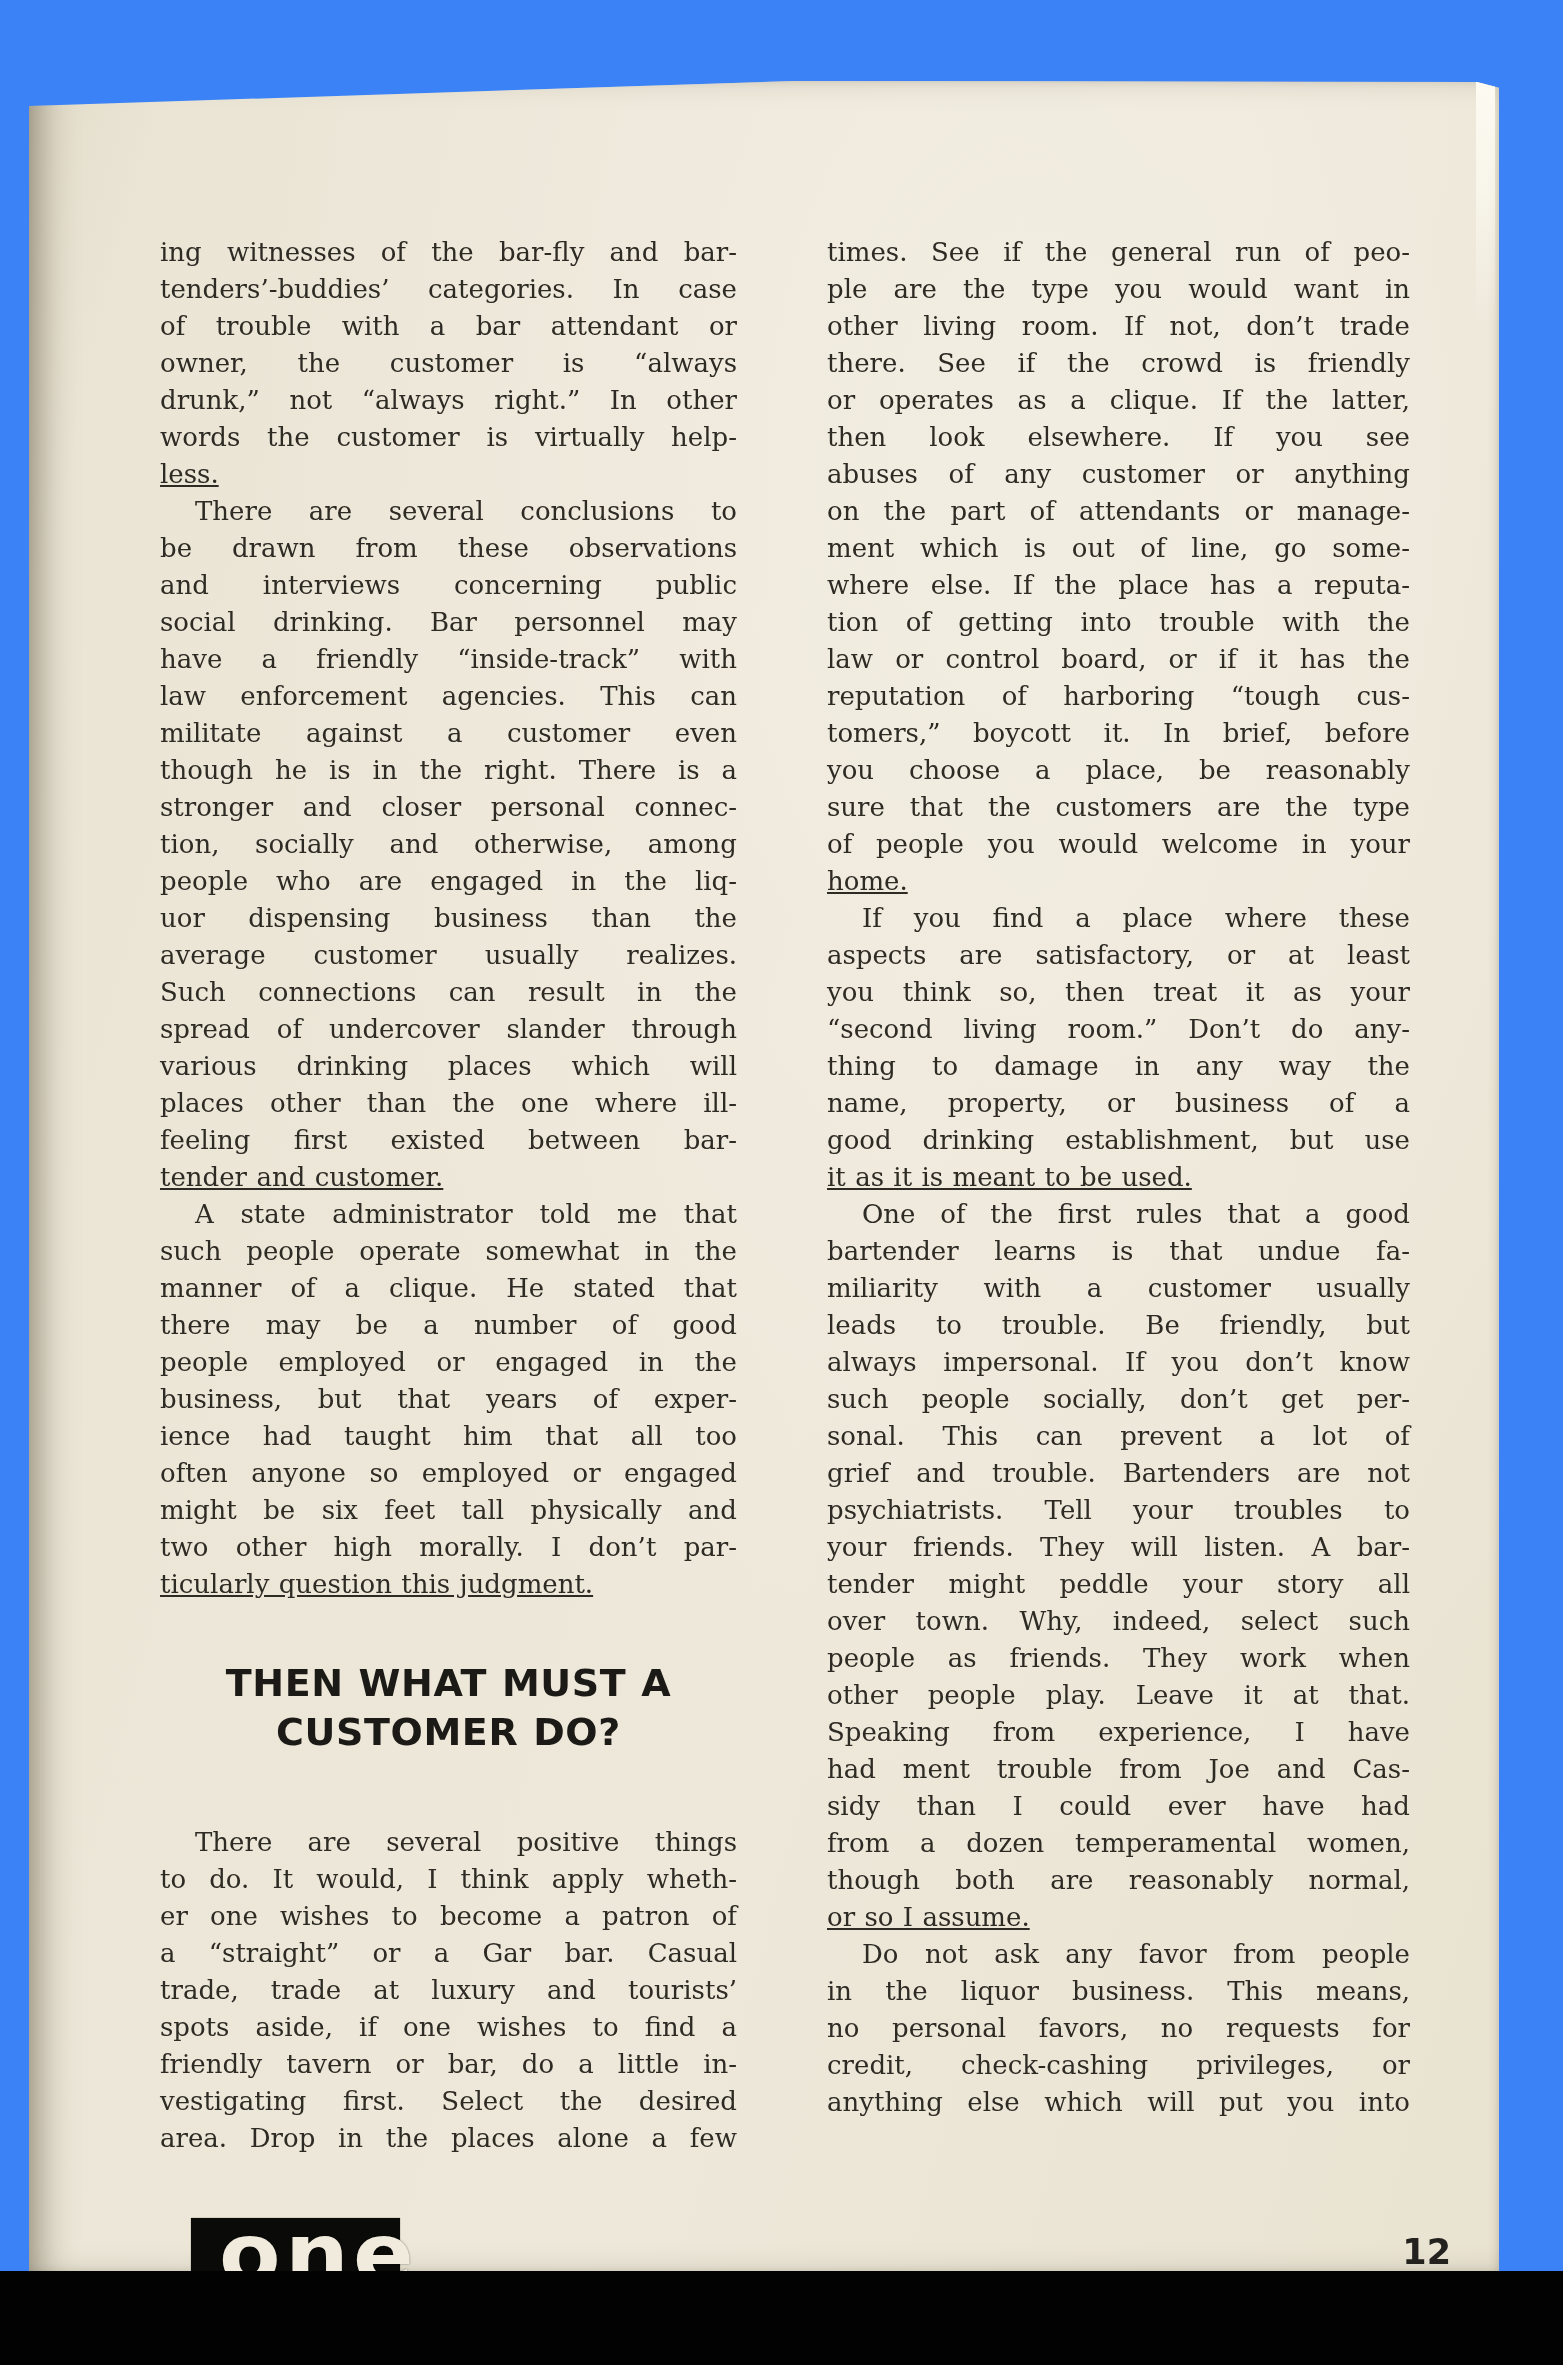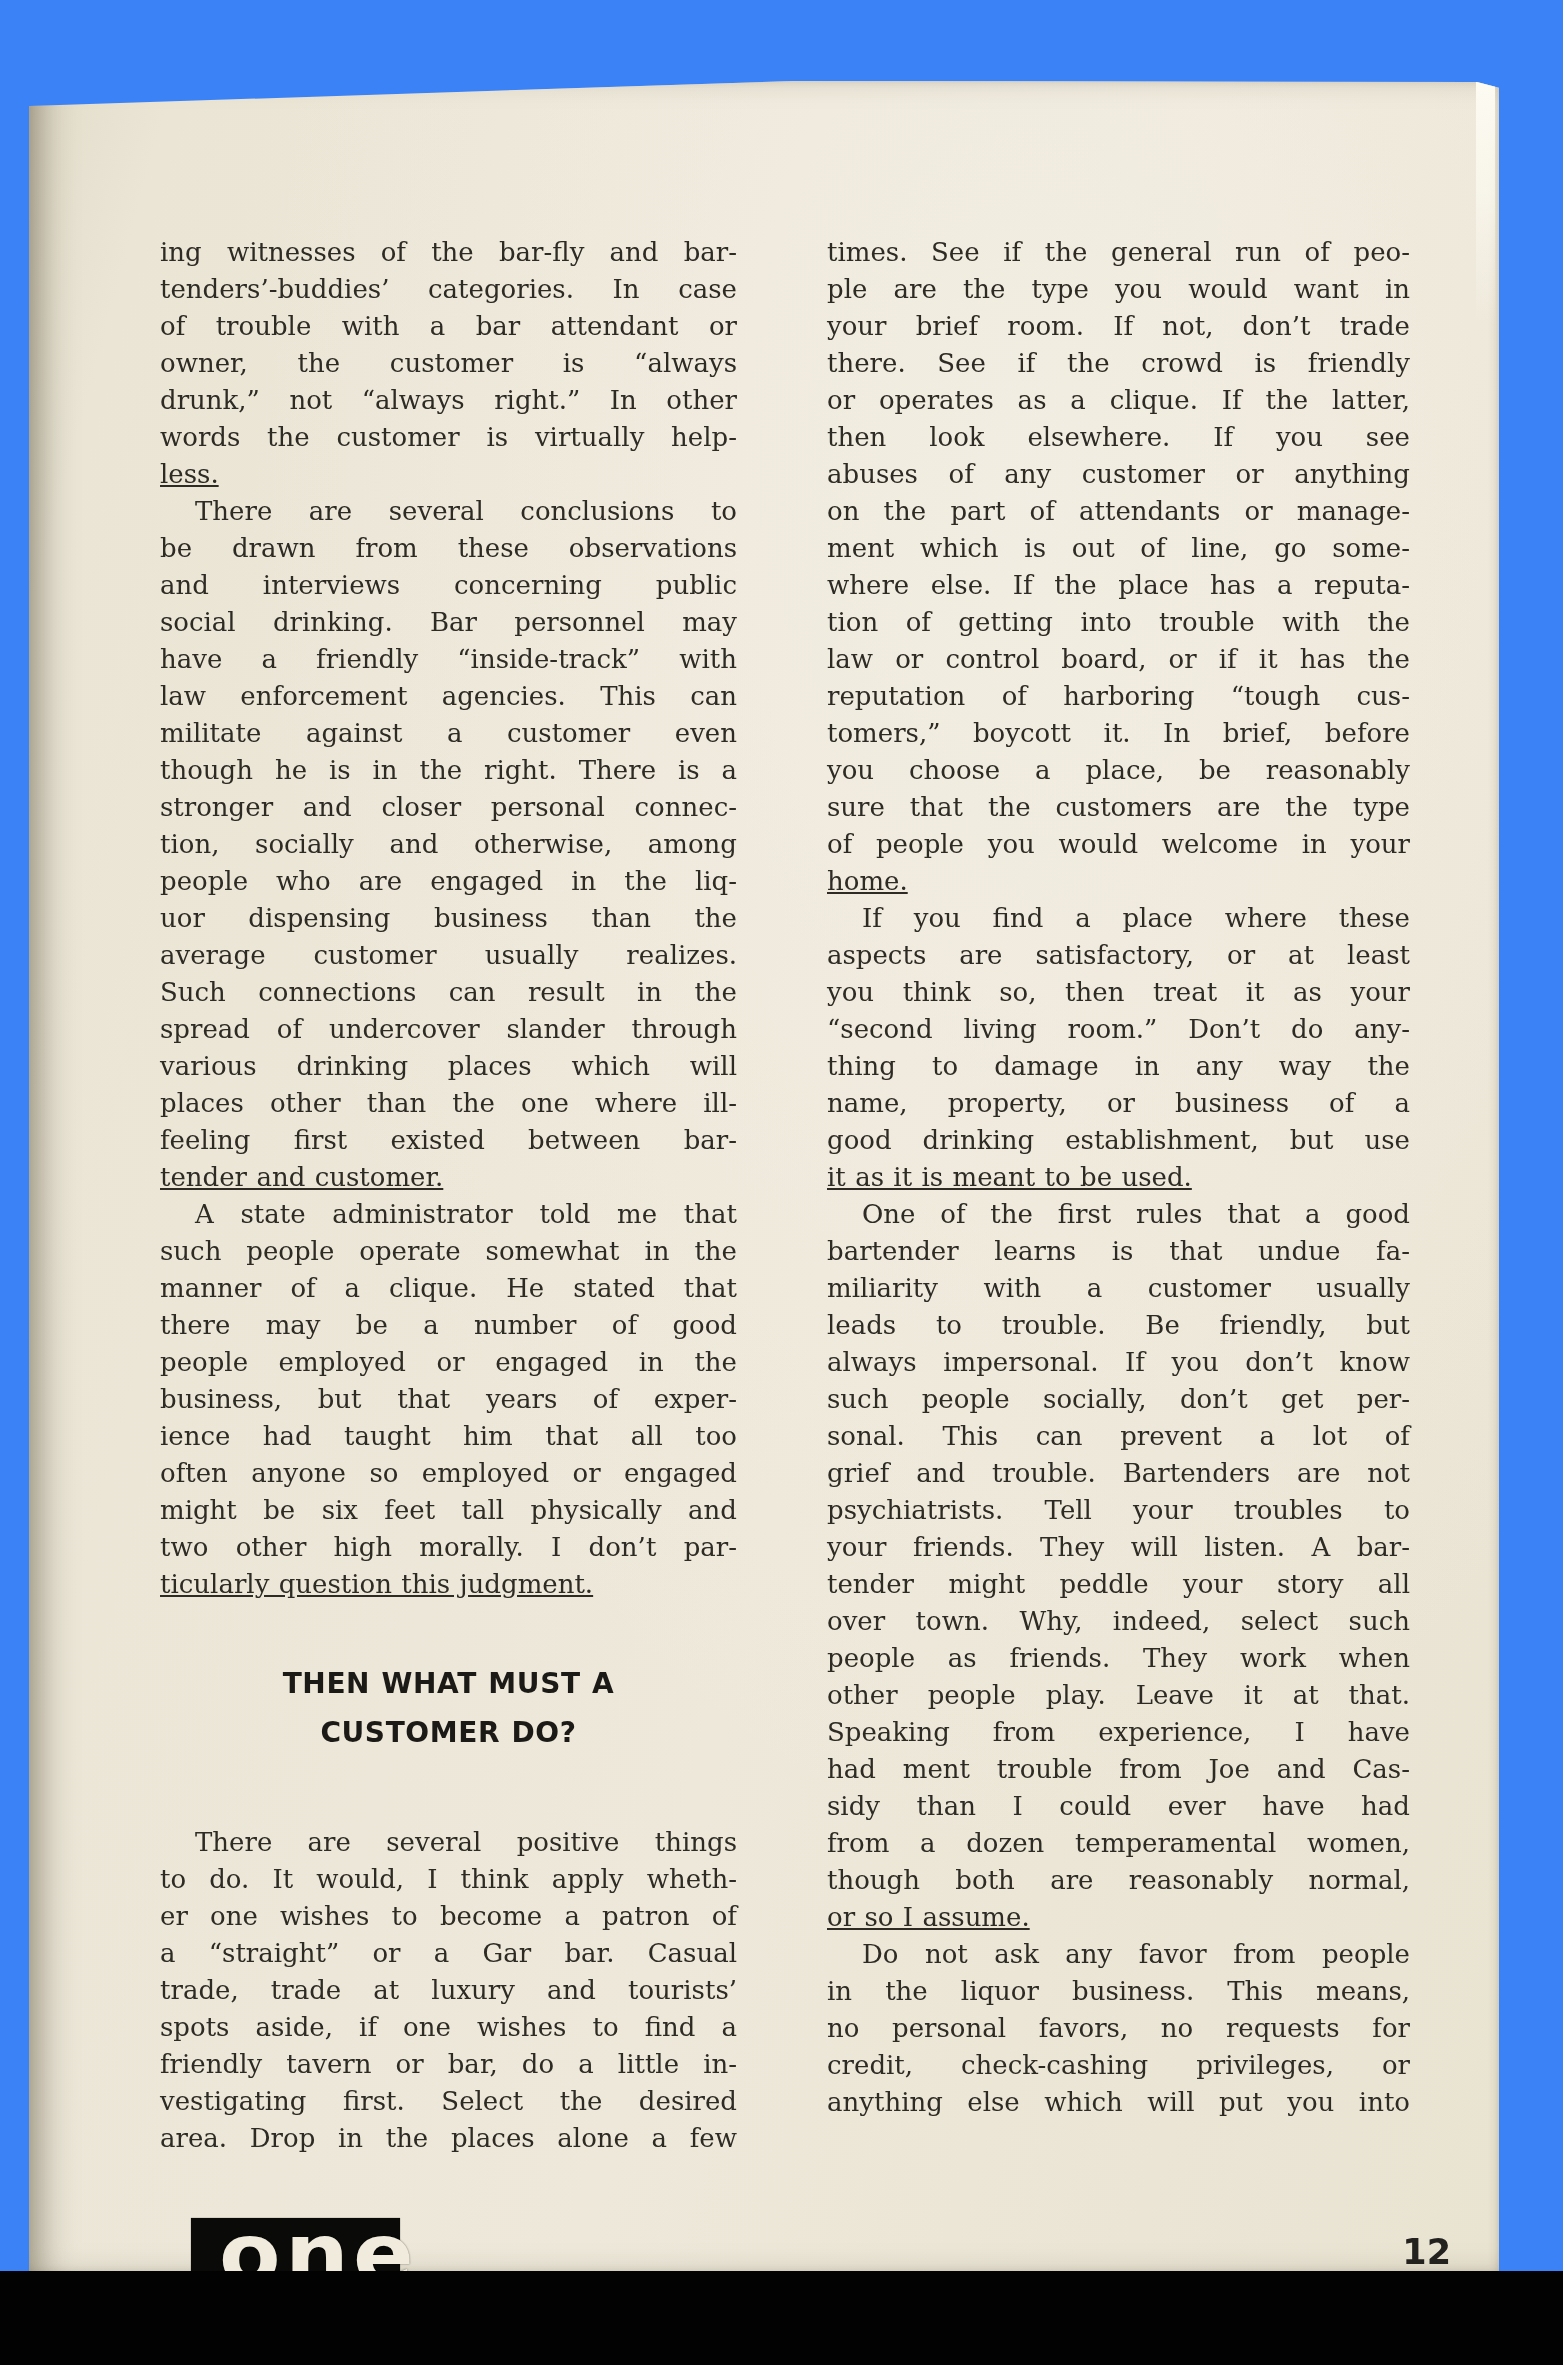--- a/index.html
+++ b/index.html
@@ -58,21 +58,21 @@
   .line.pend { text-align-last: left; text-decoration: underline; }
   .line.indent { text-indent: 35px; }
   .heading { margin: 56px 0 67px 0; }
   .hline {
     height: 49px;
     line-height: 49px;
     text-align: center;
     text-align-last: center;
     font-family: "DejaVu Sans", sans-serif;
     font-weight: bold;
-    font-size: 28px;
+    font-size: 38px;
     letter-spacing: 0.6px;
     color: #1c1a17;
     white-space: nowrap;
   }
   .page-number {
     position: absolute;
     left: 1320px;
     top: 2151px;
     width: 102px;
     text-align: right;
@@ -176,21 +176,21 @@
           <div class="line">spots aside, if one wishes to find a</div>
           <div class="line">friendly tavern or bar, do a little in-</div>
           <div class="line">vestigating first. Select the desired</div>
           <div class="line">area. Drop in the places alone a few</div>
         </div>
       </div>
     <div class="col col-right">
         <div class="para">
           <div class="line">times. See if the general run of peo-</div>
           <div class="line">ple are the type you would want in</div>
-          <div class="line">your brief room. If not, don’t trade</div>
+          <div class="line">other living room. If not, don’t trade</div>
           <div class="line">there. See if the crowd is friendly</div>
           <div class="line">or operates as a clique. If the latter,</div>
           <div class="line">then look elsewhere. If you see</div>
           <div class="line">abuses of any customer or anything</div>
           <div class="line">on the part of attendants or manage-</div>
           <div class="line">ment which is out of line, go some-</div>
           <div class="line">where else. If the place has a reputa-</div>
           <div class="line">tion of getting into trouble with the</div>
           <div class="line">law or control board, or if it has the</div>
           <div class="line">reputation of harboring “tough cus-</div>

